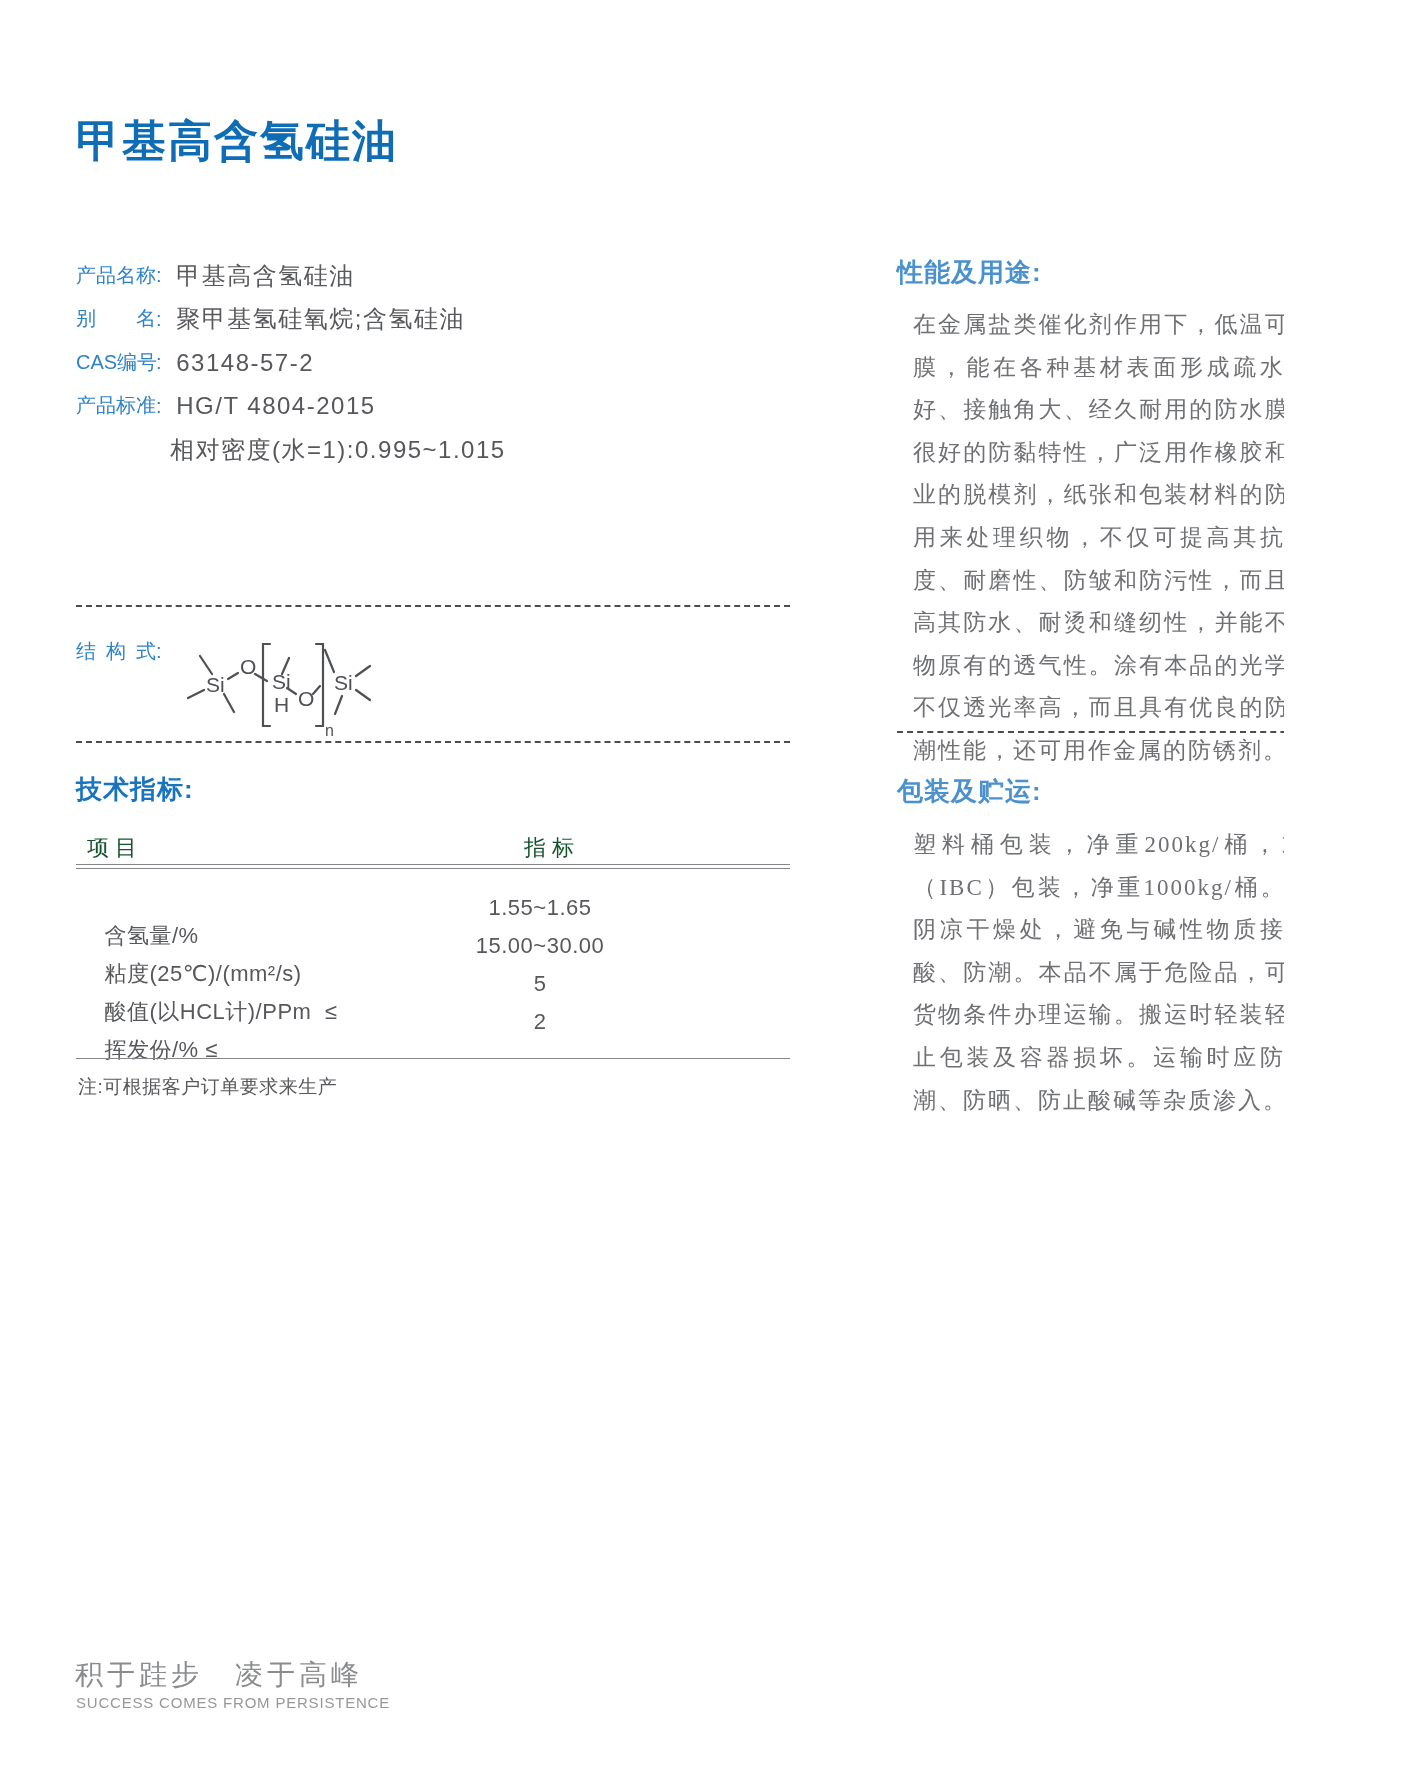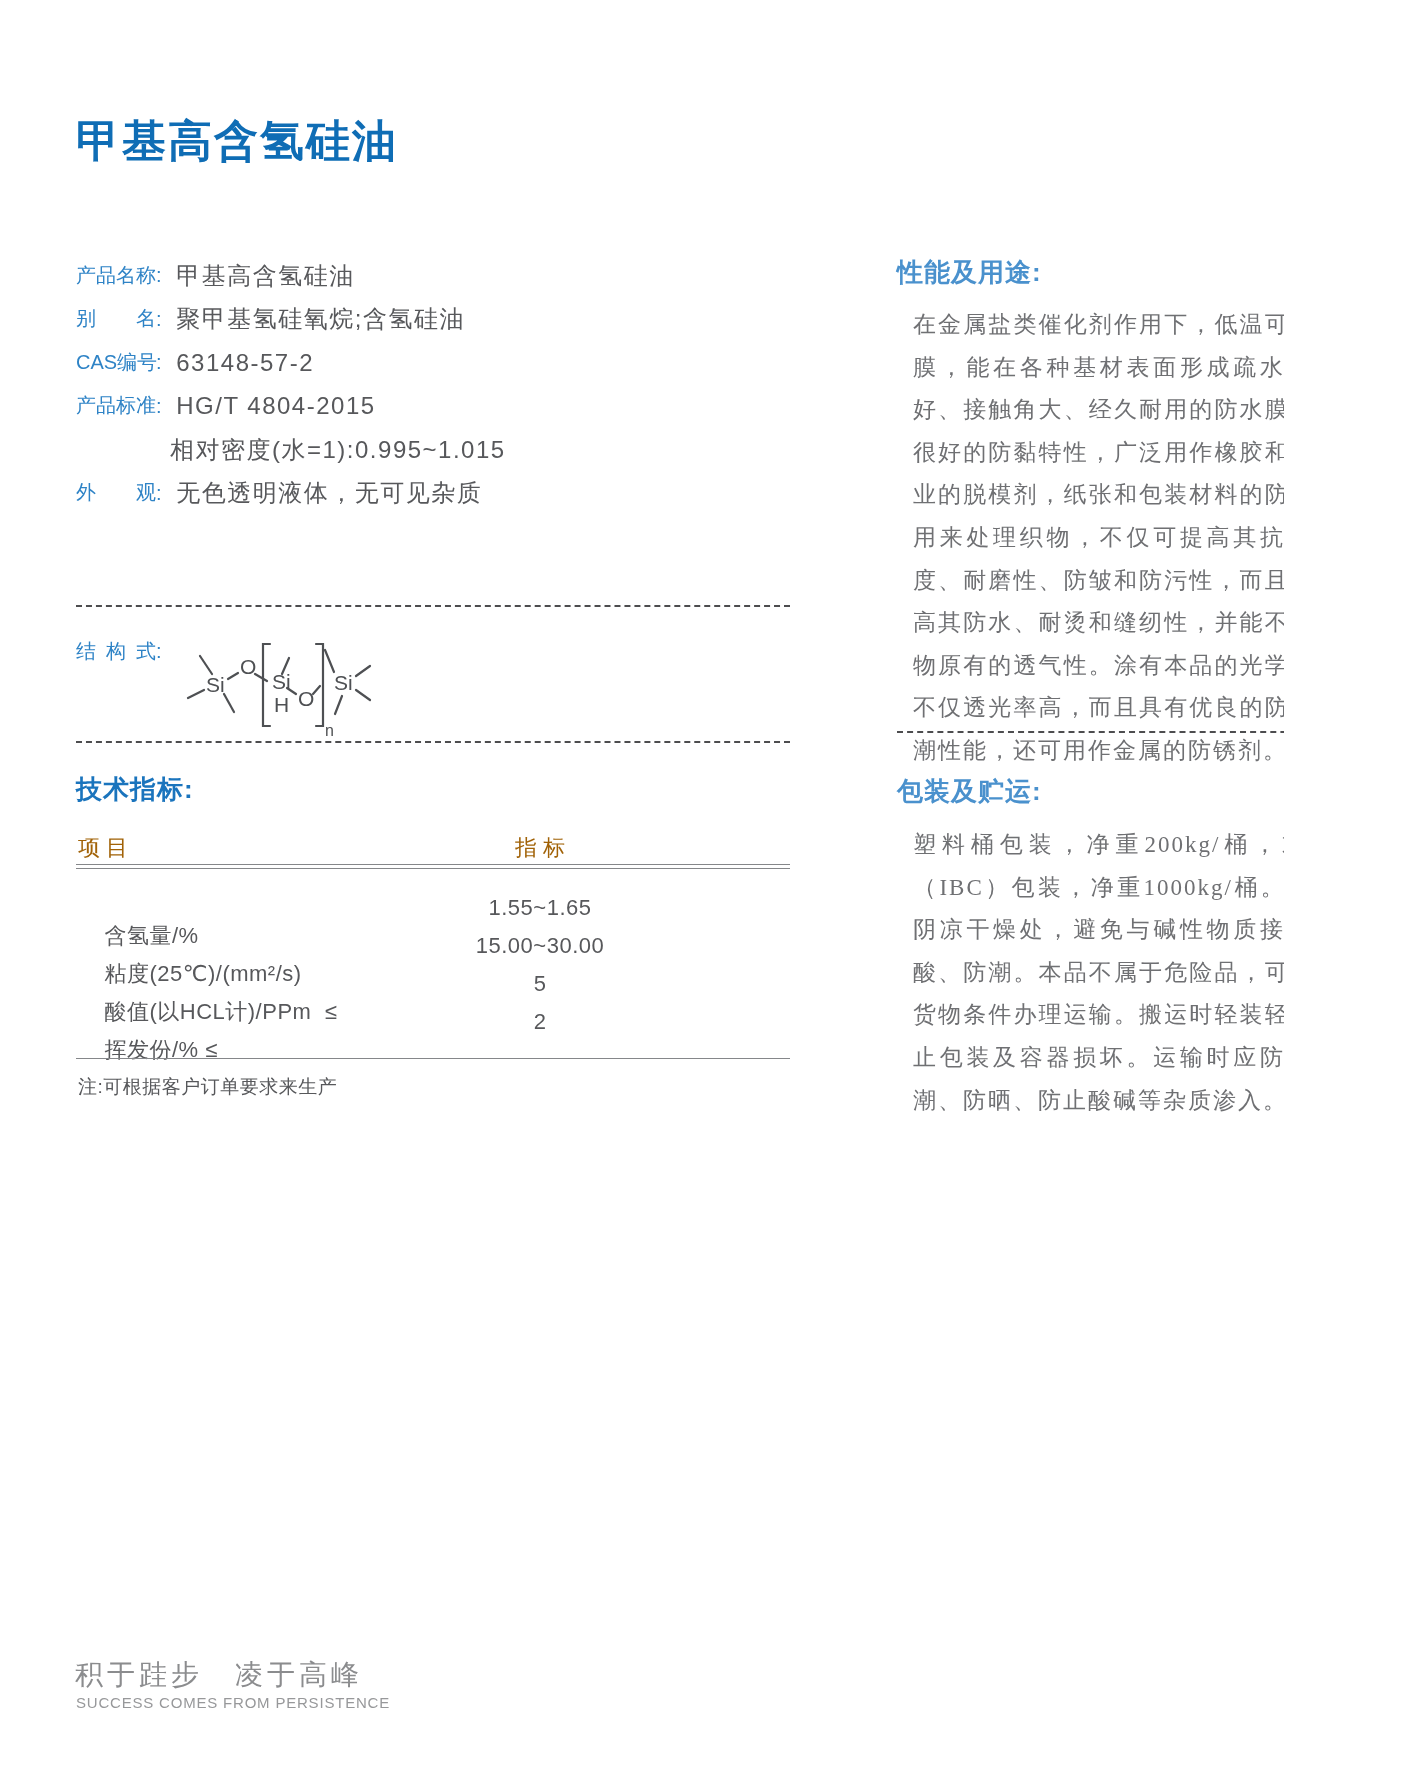--- a/index.html
+++ b/index.html
@@ -39,21 +39,21 @@
   .struct-svg{position:absolute; left:158px; top:630px;}
   .struct-svg text{fill:#4e5053; font-family:"Liberation Sans","DejaVu Sans",sans-serif;}
   .struct-svg .bond{stroke:#4e5053; stroke-width:2.2; stroke-linecap:round; fill:none;}
   
   .sec{position:absolute; margin:0; font-size:26px; font-weight:700; color:#1a74bd; letter-spacing:1px;}
   .sec-tech{left:76px; top:772px;}
   .sec-right{color:#4a91cd; font-weight:600;}
   .sec-perf{left:897px; top:255px;}
   .sec-pack{left:897px; top:774px;}
   
-  .thead{position:absolute; left:78px; top:833px; width:712px; font-size:22px; color:#a16207;}
+  .thead{position:absolute; left:87px; top:833px; width:712px; font-size:22px; color:#14532d;}
   .spec-col{position:absolute; left:362px; width:200px; text-align:center; top:0;}
   .dbl-line{position:absolute; left:76px; top:864px; width:714px; height:3px;
             border-top:1.5px solid #85878a; border-bottom:1.5px solid #85878a;}
   .trow{position:absolute; left:78px; width:712px; font-size:22px; color:#57585b; letter-spacing:0.5px; white-space:pre;}
   .r0{top:895px;} .r1{top:933px;} .r2{top:971px;} .r3{top:1009px;}
   .single-line{position:absolute; left:76px; top:1058px; width:714px; border-top:1.5px solid #85878a; height:0;}
   .note{position:absolute; left:78px; top:1074px; font-size:19px; color:#57585b; letter-spacing:0.5px;}
   
   .para{
     position:absolute; left:897px; width:452px; margin:16px;
@@ -86,24 +86,20 @@
     <div class="irow">
       <span class="lbl">CAS编号</span><span class="colon">:</span>
       <span class="val">63148-57-2</span>
     </div>
     <div class="irow">
       <span class="lbl">产品标准</span><span class="colon">:</span>
       <span class="val">HG/T 4804-2015</span>
     </div>
     <div class="irow">
       <span class="val indent">相对密度(水=1):0.995~1.015</span>
-    </div>
-    <div class="irow">
-      <span class="lbl">外观</span><span class="colon">:</span>
-      <span class="val">无色透明液体，无可见杂质</span>
     </div>
   </div>
 
   <div class="dash d1"></div>
 
   <div class="struct-label">
     <span class="lbl">结构式</span><span class="colon">:</span>
   </div>
   <svg class="struct-svg" width="280" height="116" viewBox="0 0 280 116">
 

